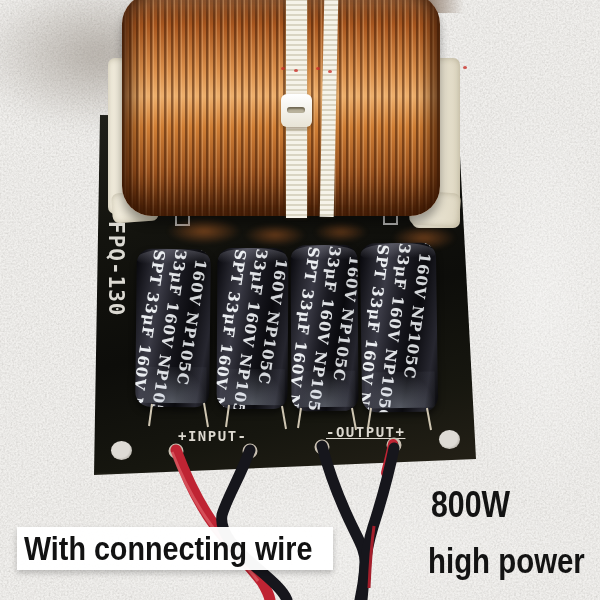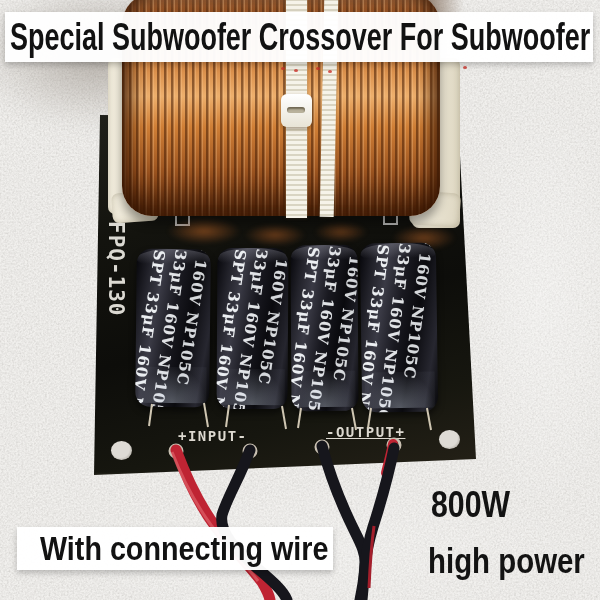--- a/index.html
+++ b/index.html
@@ -100,21 +100,21 @@
     border-radius:3px;background:#b9b29c;box-shadow:inset 0 2px 2px rgba(60,50,30,.6);}
   .speck{position:absolute;z-index:8;width:4px;height:3px;border-radius:50%;
     background:#c93028;opacity:.8;}
 
   .wires{position:absolute;left:0;top:0;z-index:9;}
 
   
   .banner{position:absolute;z-index:10;background:rgba(255,255,255,.97);
     display:flex;align-items:center;box-shadow:0 3px 6px rgba(0,0,0,.22);}
   .banner.title{left:5px;top:12px;width:588px;height:50px;}
-  .banner.caption{left:17px;top:527px;width:316px;height:43px;padding-left:16px;}
+  .banner.caption{left:17px;top:527px;width:316px;height:43px;}
   .ov-text{white-space:nowrap;font-weight:bold;color:#121212;transform-origin:left center;}
   .title .ov-text{font-size:38px;transform:scaleX(.71);margin-left:5px;}
   .caption .ov-text{font-size:33px;transform:scaleX(.87);margin-left:7px;}
   .power{position:absolute;z-index:10;font-weight:bold;color:#131313;white-space:nowrap;
     transform-origin:left center;}
   .power.w1{left:431px;top:484px;font-size:36px;transform:scaleX(.84);}
   .power.w2{left:428px;top:541px;font-size:35px;transform:scaleX(.84);}
 </style>
 </head>
 <body>
@@ -211,22 +211,19 @@
     </g>
     <path fill="none" stroke="#bf2433" stroke-width="11" stroke-linecap="round" d="M176,450 C188,482 201,507 215,526 C233,549 250,566 262,582 C266,589 269,594 270,600"></path>
     <path fill="none" stroke="rgba(255,160,160,.35)" stroke-width="3" d="M172,452 C184,483 198,507 211,525 C229,548 246,565 258,581"></path>
     <path fill="none" stroke="#16161c" stroke-width="11" stroke-linecap="round" d="M250,450 C240,477 226,500 222,515 C219,533 236,550 257,568 C271,580 283,590 287,600"></path>
     <path fill="none" stroke="#bf2433" stroke-width="10" stroke-linecap="round" d="M393,444 C391,453 389,461 386,473"></path>
     <path fill="none" stroke="#16161c" stroke-width="11" stroke-linecap="round" d="M322,446 C330,476 342,506 355,532 C362,546 365,553 365,562 C365,577 362,589 360,600"></path>
     <path fill="none" stroke="#16161c" stroke-width="11" stroke-linecap="round" d="M394,448 C390,468 382,499 373,527 C368,543 366,556 365,567 C364,579 363,590 362,600"></path>
     <path fill="none" stroke="#a41f2c" stroke-width="3" d="M374,526 C371,548 370,565 369,588"></path>
   </svg>
 
-  <div class="banner title">
-    <span class="ov-text">Special Subwoofer Crossover For Subwoofer</span>
-  </div>
   <div class="banner caption">
     <span class="ov-text">With connecting wire</span>
   </div>
   <div class="power w1">800W</div>
   <div class="power w2">high power</div>
 
 </div>
 
 </body></html>

